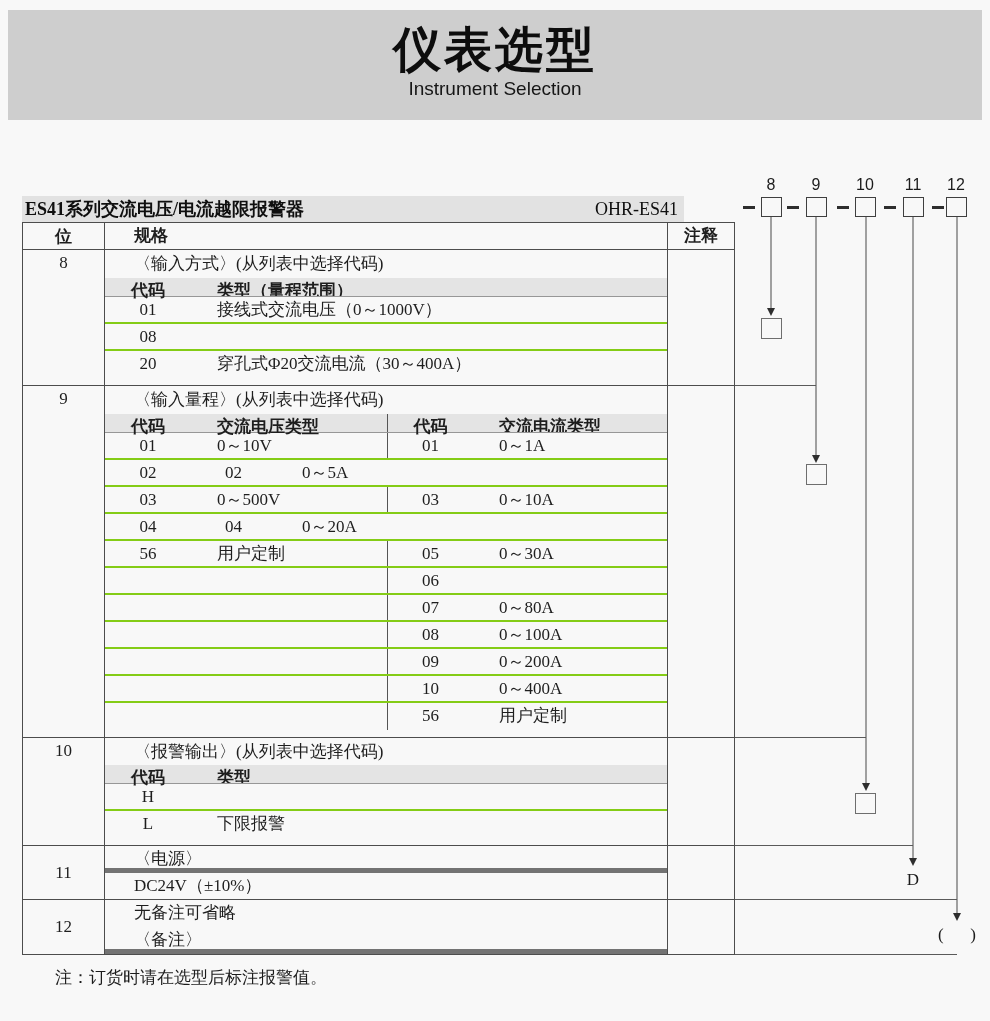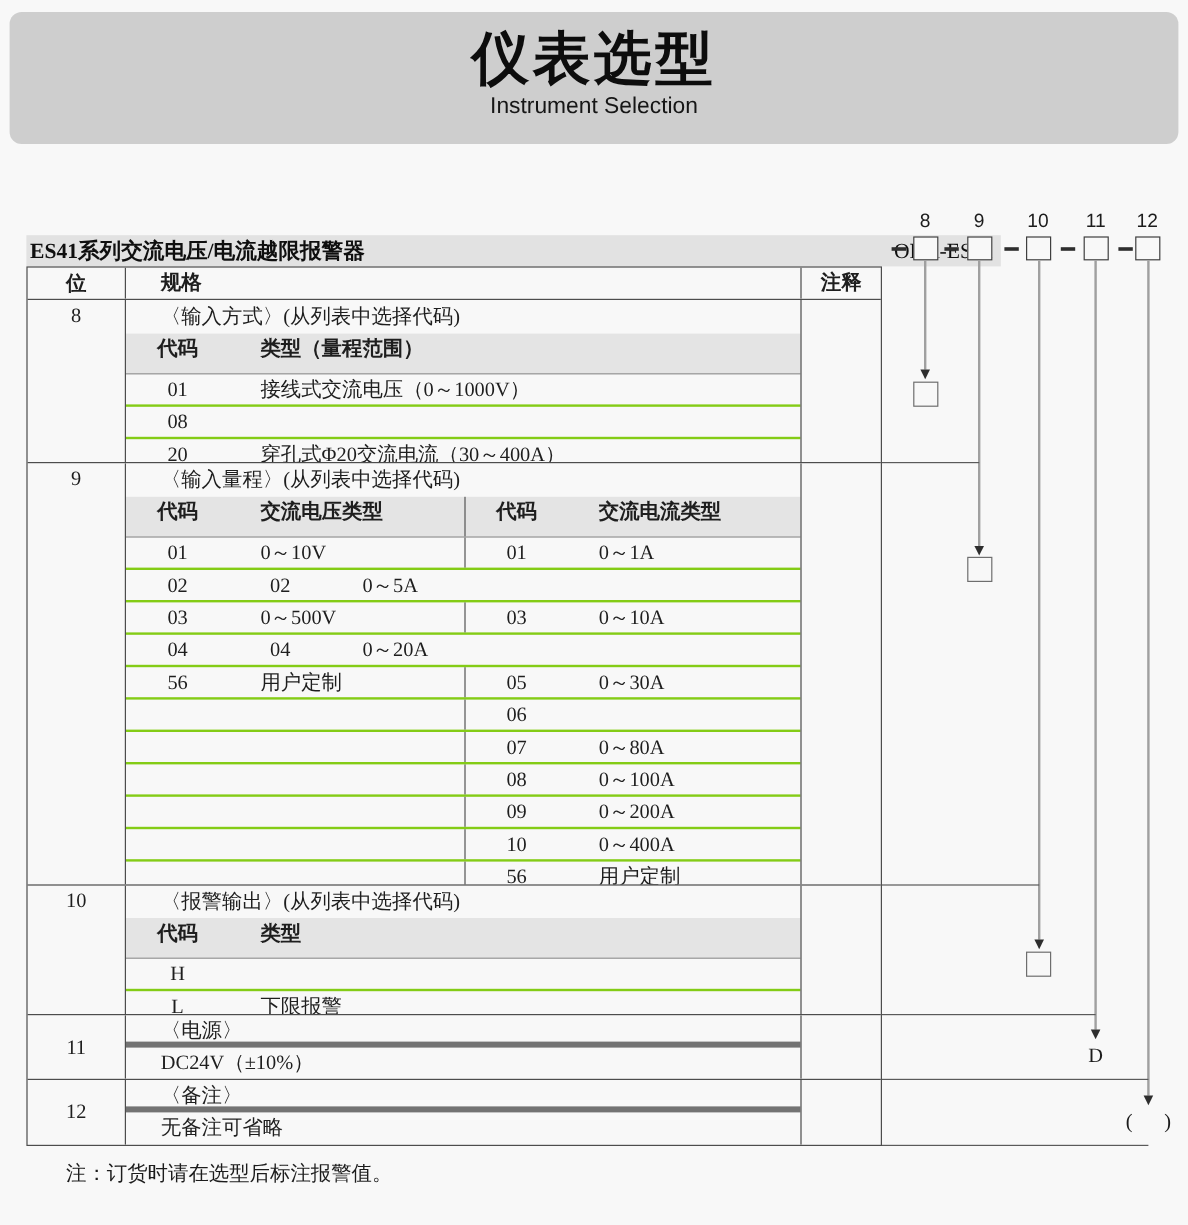--- a/index.html
+++ b/index.html
@@ -1,25 +1,25 @@
 <!DOCTYPE html>
 <html><head>
 <meta charset="utf-8">
 <style>
   html,body{margin:0;padding:0;}
   .canvas{
     position:relative; width:990px; height:1021px; background:#f8f8f8;
     font-family:"Liberation Serif","DejaVu Serif",serif; color:#1e1e1e; overflow:hidden;
   }
   
-  .banner{position:absolute; left:8px; top:10px; width:974px; height:110px; background:#cecece; text-align:center;border-radius:10px;}
+  .banner{position:absolute; left:8px; top:10px; width:974px; height:110px; background:#cecece; text-align:center;}
   .banner-title{margin-top:12px; font-family:"Liberation Sans","DejaVu Sans",sans-serif; font-weight:700; font-size:48px; line-height:56px; color:#0d0d0d; letter-spacing:3px;}
   .banner-sub{font-family:"Liberation Sans","DejaVu Sans",sans-serif; font-size:19px; line-height:22px; color:#161616;}
   
-  .title-band{position:absolute; left:22px; top:196px; width:812px; height:26px; background:#e2e2e2;}
+  .title-band{position:absolute; left:22px; top:196px; width:662px; height:26px; background:#e2e2e2;}
   .series{position:absolute; left:3px; top:0; line-height:26px; font-weight:700; font-size:18px; color:#0f0f0f; white-space:nowrap;}
   .model{position:absolute; right:6px; top:0; line-height:26px; font-size:18px; color:#0f0f0f;}
   
   .pos-num{position:absolute; top:176px; width:30px; text-align:center; font-family:"Liberation Sans","DejaVu Sans",sans-serif; font-size:16px; color:#1c1c1c;}
   .dash{position:absolute; top:206px; width:12px; height:3px; background:#2e2e2e;}
   .code-box{position:absolute; top:197px; width:21px; height:20px; border:1px solid #3f3f3f; box-sizing:border-box; background:#f8f8f8;}
   
   .vline{position:absolute; width:2px; background:#a0a0a0;}
   .arr{position:absolute; width:0; height:0; border-left:4px solid transparent; border-right:4px solid transparent; border-top:8px solid #2e2e2e;}
   .tbox{position:absolute; width:21px; height:21px; border:1px solid #6e6e6e; box-sizing:border-box; background:#f8f8f8;}
@@ -34,21 +34,21 @@
   .pos-top{align-items:flex-start; padding-top:3px;}
   .pos-mid{align-items:center;}
   .spec-cell{flex:1 1 auto; min-width:0;}
   .note-cell{flex:0 0 67px; width:67px; border-left:1px solid #4d4d4d; box-sizing:border-box; text-align:center;}
   .hdr-row{height:27px;}
   .hdr-row .pos-cell{align-items:center; font-weight:700;}
   .hdr-row .spec-cell{line-height:26px; padding-left:29px; font-weight:700; box-sizing:border-box;}
   .hdr-row .note-cell{line-height:26px; font-weight:700;}
   .blk-8{height:136px;} .blk-9{height:352px;} .blk-10{height:108px;} .blk-11{height:54px;} .blk-12{height:54px;}
   .row-title{height:28px; line-height:28px; padding-left:29px; white-space:nowrap;}
-  .sub-hdr{height:34px; line-height:25px; background:#e4e4e4; display:flex; font-weight:700; border-bottom:1px solid #979797; box-sizing:border-box;}
+  .sub-hdr{height:19px; line-height:25px; background:#e4e4e4; display:flex; font-weight:700; border-bottom:1px solid #979797; box-sizing:border-box;}
   .sub-row{height:27px; line-height:25px; display:flex; border-bottom:2px solid #84cc16; box-sizing:border-box;}
   .sub-rows .sub-row:last-child{border-bottom:none;}
   .c-code{flex:0 0 86px; text-align:center;}
   .c-type{flex:1 1 auto; padding-left:26px; white-space:nowrap; overflow:hidden;}
   .c-type-v{flex:0 0 197px; padding-left:26px; border-right:1px solid #555; box-sizing:border-box; white-space:nowrap;}
   .c-code2{flex:0 0 85px; text-align:center;}
   .spec-line{height:27px; line-height:26px; padding-left:29px; box-sizing:border-box; white-space:nowrap;}
   .spec-line.first{border-bottom:5px solid #737373;}
   
   .footnote{position:absolute; left:22px; top:966px; font-size:17px; color:#1c1c1c;margin-left:33px;}
@@ -251,22 +251,22 @@
       <div class="spec-cell">
         <div class="spec-line first">〈电源〉</div>
         <div class="spec-line">DC24V（±10%）</div>
       </div>
       <div class="note-cell"></div>
     </div>
 
     <div class="t-row blk-12">
       <div class="pos-cell pos-mid">12</div>
       <div class="spec-cell">
+        <div class="spec-line">无备注可省略</div>
         <div class="spec-line first">〈备注〉</div>
-        <div class="spec-line">无备注可省略</div>
       </div>
       <div class="note-cell"></div>
     </div>
 
   </div>
 
   <div class="footnote">注：订货时请在选型后标注报警值。</div>
 
 </div>
 

